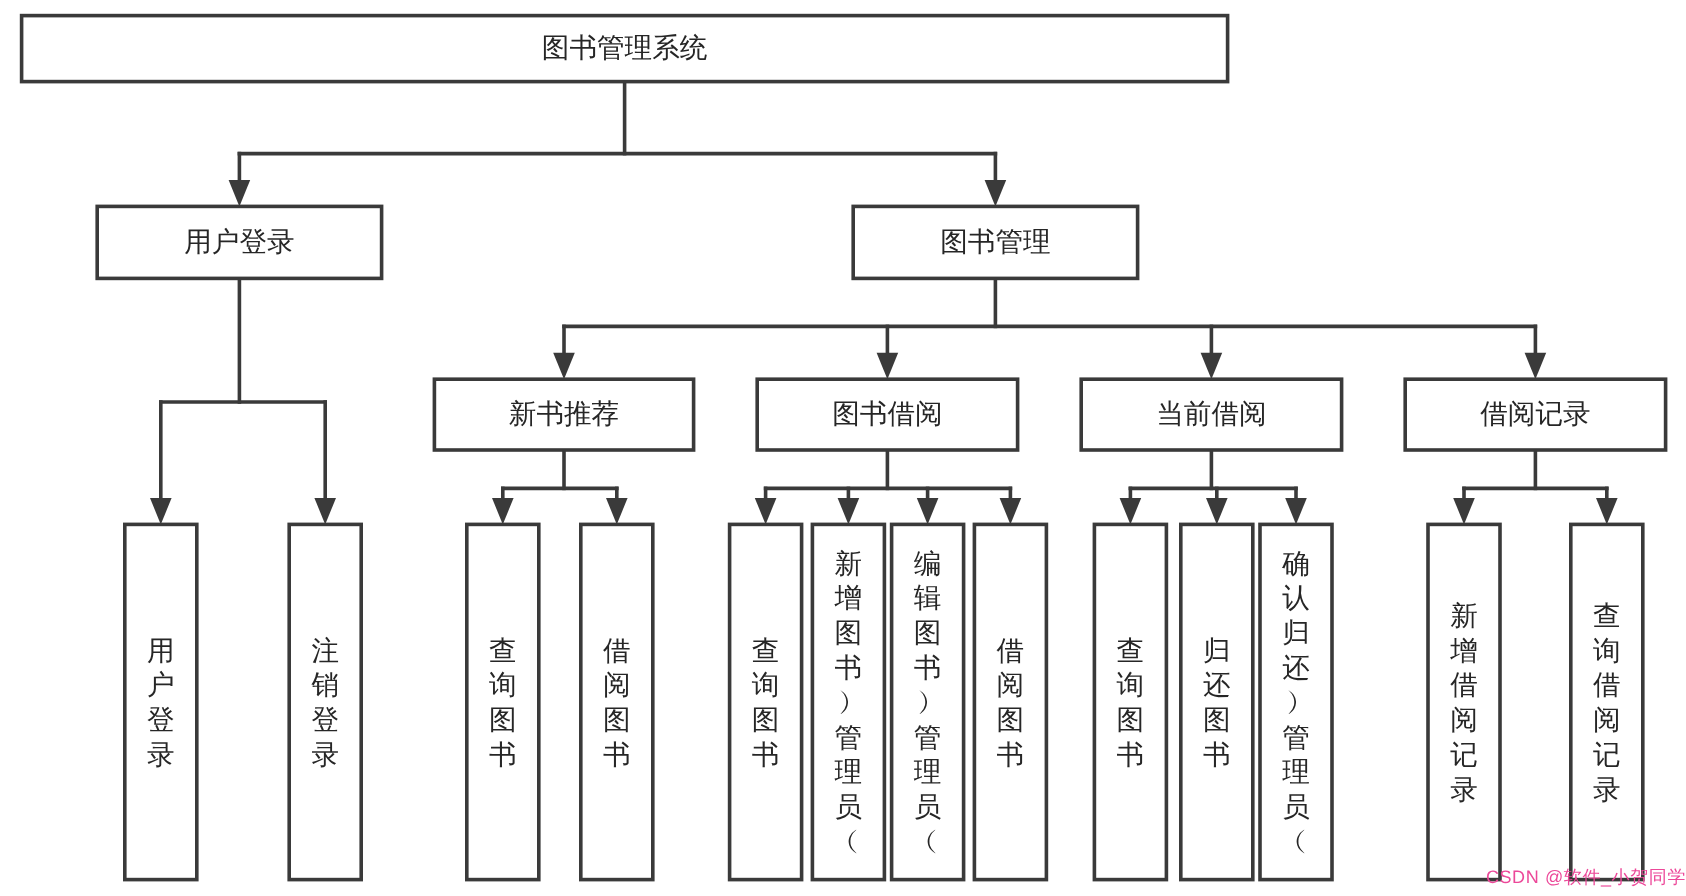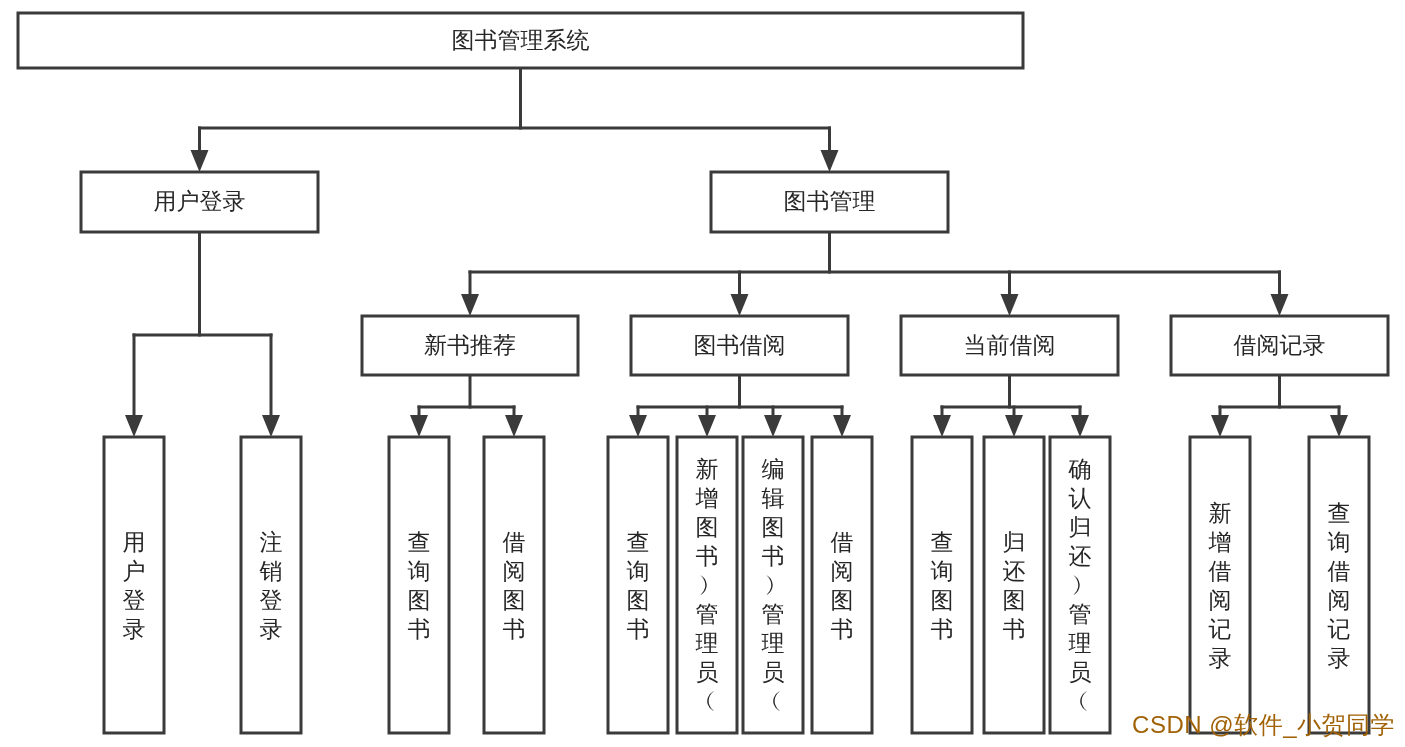--- a/index.html
+++ b/index.html
@@ -49,25 +49,25 @@
     stroke-width: 3;
     fill: none;
     stroke-linecap: square;
   }
   .arrow-head {
     fill: #3a3a3a;
     stroke: none;
   }
   .watermark {
     position: absolute;
-    right: 10px;
+    right: 0;
     bottom: 6px;
     font-family: "Liberation Sans", "DejaVu Sans", sans-serif;
-    font-size: 24px;
-    color: #a16207;
+    font-size: 15px;
+    color: #ec4899;
     white-space: nowrap;
     letter-spacing: 0.5px;
     pointer-events: none;
   }
 </style>
 </head>
 <body>
 
 <div id="diagram-root">
   <svg class="flow" viewBox="0 0 1405 747" xmlns="http://www.w3.org/2000/svg">

